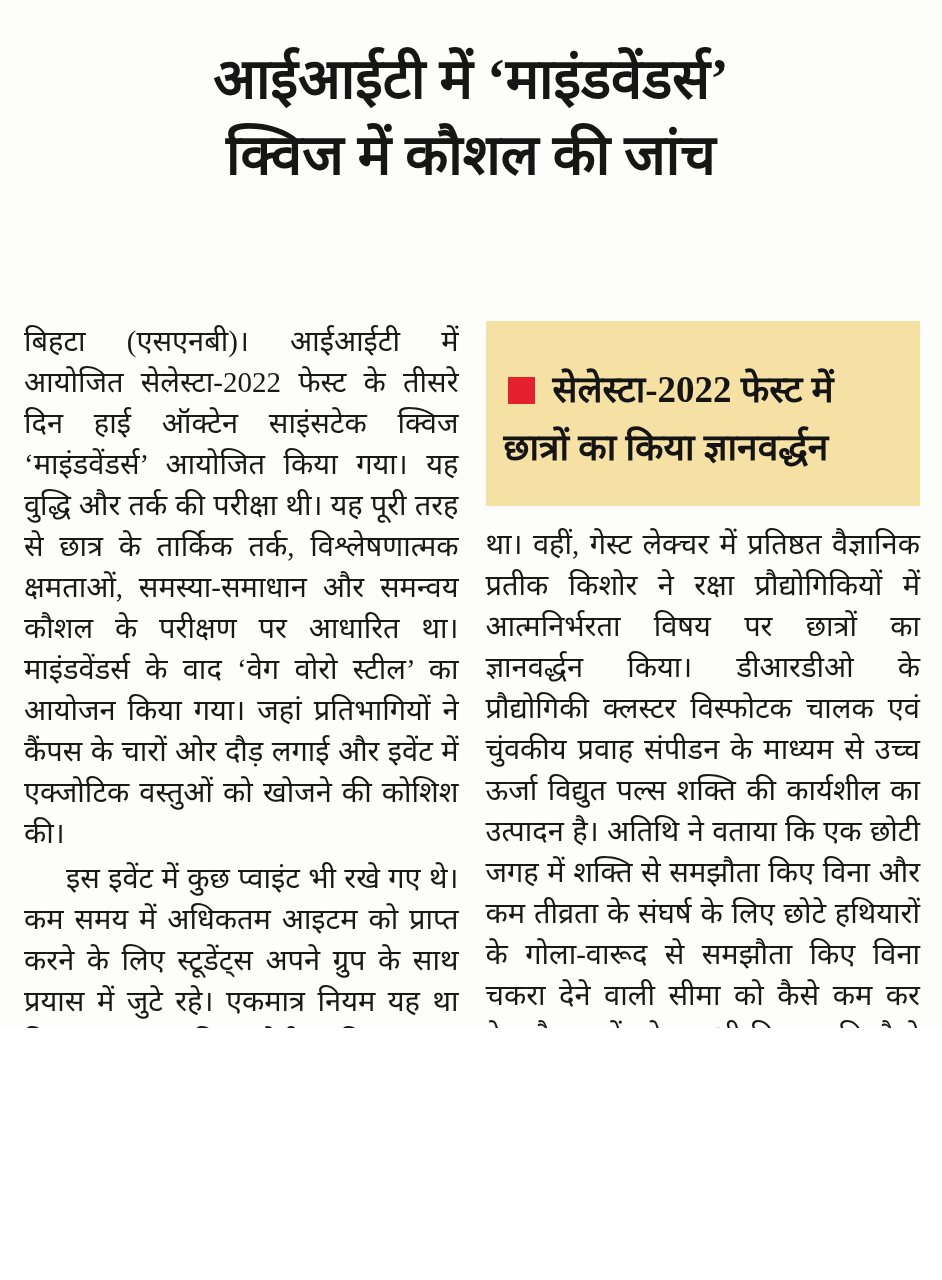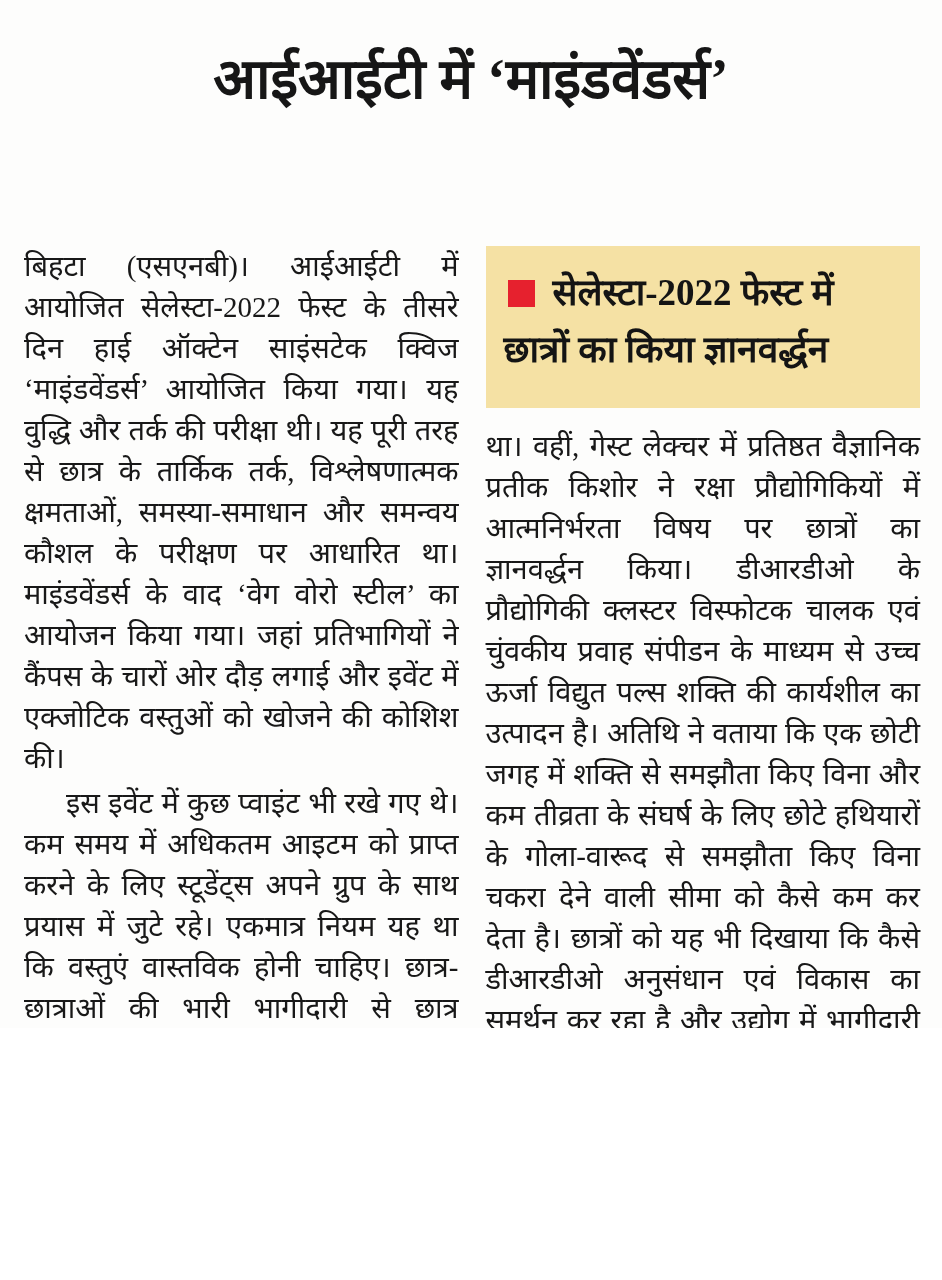--- a/index.html
+++ b/index.html
@@ -42,21 +42,21 @@
     font-size: 29px;
     line-height: 41px;
     text-align: justify;
     color: #181818;
   }
   .col p { text-align: justify; }
   .para-indent { text-indent: 42px; }
   .para-spacer { margin-top: 4px; }
   .highlight-box {
     background: var(--highlight-bg);
-    padding: 18px 22px 30px 18px;
+    padding: 40px 22px 30px 18px;
     margin-bottom: 18px;
     font-size: 37px;
     font-weight: 700;
     line-height: 1.55;
     text-align: left;
     color: #141414;
   }
   .bullet {
     display: inline-block;
     width: 27px;
@@ -69,20 +69,21 @@
   }
   .right-col p { margin-top: 16px; }
 </style>
 </head>
 <body>
 
 <div class="clipping">
 
   <h1 class="headline">
     <span class="hl-line">आईआईटी में ‘माइंडवेंडर्स’</span>
+    <span class="hl-line">क्विज में कौशल की जांच</span>
   </h1>
 
   <div class="body-wrap">
 
     <div class="col left-col">
       <p>बिहटा (एसएनबी)। आईआईटी में आयोजित सेलेस्टा-2022 फेस्ट के तीसरे दिन हाई ऑक्टेन साइंसटेक क्विज ‘माइंडवेंडर्स’ आयोजित किया गया। यह वुद्धि और तर्क की परीक्षा थी। यह पूरी तरह से छात्र के तार्किक तर्क, विश्लेषणात्मक क्षमताओं, समस्या-समाधान और समन्वय कौशल के परीक्षण पर आधारित था। माइंडवेंडर्स के वाद ‘वेग वोरो स्टील’ का आयोजन किया गया। जहां प्रतिभागियों ने कैंपस के चारों ओर दौड़ लगाई और इवेंट में एक्जोटिक वस्तुओं को खोजने की कोशिश की।</p>
       <p class="para-indent para-spacer">इस इवेंट में कुछ प्वाइंट भी रखे गए थे। कम समय में अधिकतम आइटम को प्राप्त करने के लिए स्टूडेंट्स अपने ग्रुप के साथ प्रयास में जुटे रहे। एकमात्र नियम यह था कि वस्तुएं वास्तविक होनी चाहिए। छात्र-छात्राओं की भारी भागीदारी से छात्र चिलचिलाती धूप में चीजों को खोजने के लिए परिसर में इधर-उधर भागते नजर आए। पूरे परिसर में एक मजेदार माहौल</p>
     </div>
 
     <div class="col right-col">

